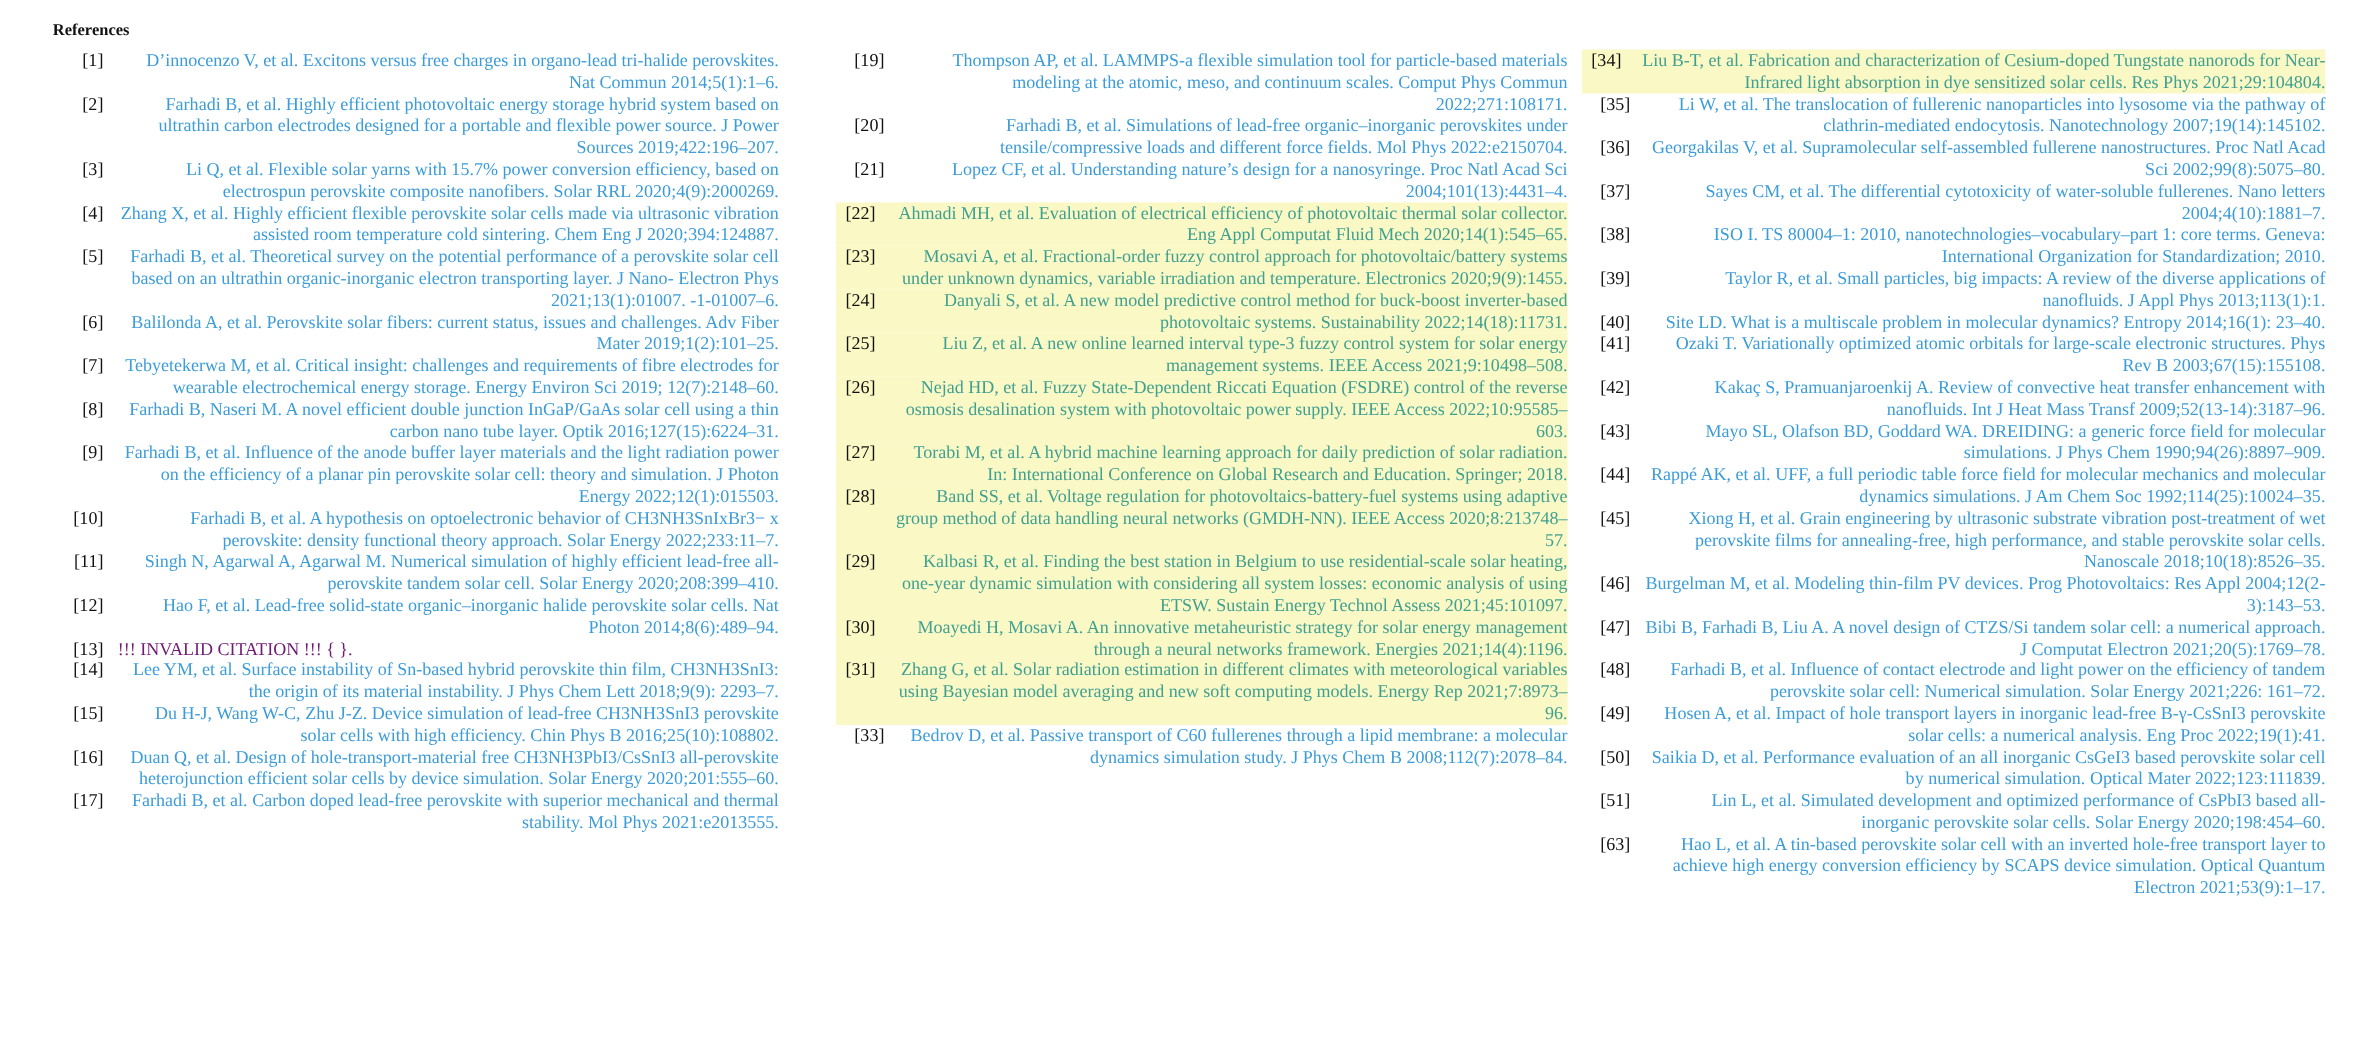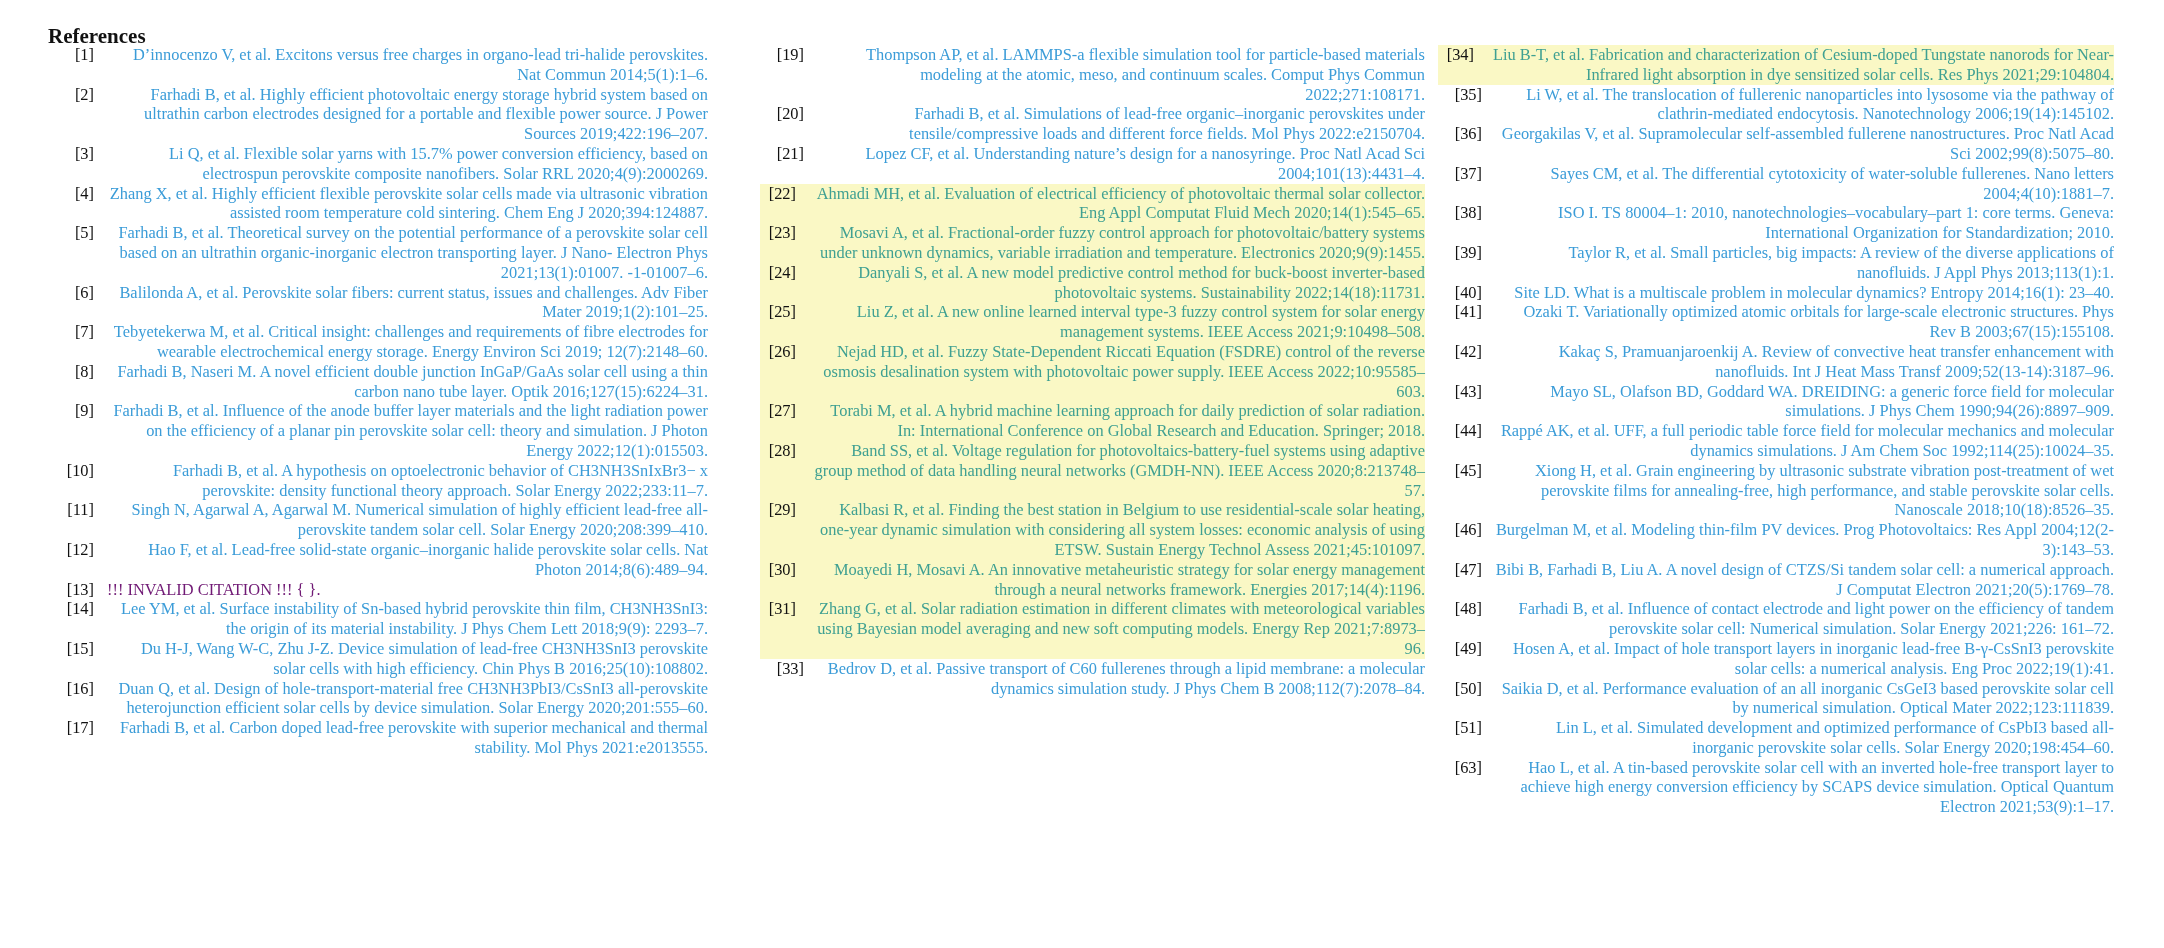--- a/index.html
+++ b/index.html
@@ -12,21 +12,21 @@
     width: 2164px;
     height: 948px;
     overflow: hidden;
     font-family: "Liberation Serif", serif;
     color: #111111;
   }
   .heading {
     position: absolute;
     left: 48px;
     top: 10px;
-    font-size: 21px;
+    font-size: 15px;
     font-weight: bold;
     color: #111111;
   }
   .col {
     position: absolute;
     top: 45px;
   }
   #col1 { left: 58px;   width: 650px; }
   #col2 { left: 768px;  width: 657px; }
   #col3 { left: 1446px; width: 668px; }
@@ -168,39 +168,39 @@
     <div class="ref hl">
       <span class="num">[28]</span>
       <span class="txt link">Band SS, et al. Voltage regulation for photovoltaics-battery-fuel systems using adaptive group method of data handling neural networks (GMDH-NN). IEEE Access 2020;8:213748–57.</span>
     </div>
     <div class="ref hl">
       <span class="num">[29]</span>
       <span class="txt link">Kalbasi R, et al. Finding the best station in Belgium to use residential-scale solar heating, one-year dynamic simulation with considering all system losses: economic analysis of using ETSW. Sustain Energy Technol Assess 2021;45:101097.</span>
     </div>
     <div class="ref hl">
       <span class="num">[30]</span>
-      <span class="txt link">Moayedi H, Mosavi A. An innovative metaheuristic strategy for solar energy management through a neural networks framework. Energies 2017;14(4):1196.</span>
+      <span class="txt link">Moayedi H, Mosavi A. An innovative metaheuristic strategy for solar energy management through a neural networks framework. Energies 2021;14(4):1196.</span>
     </div>
     <div class="ref hl">
       <span class="num">[31]</span>
       <span class="txt link">Zhang G, et al. Solar radiation estimation in different climates with meteorological variables using Bayesian model averaging and new soft computing models. Energy Rep 2021;7:8973–96.</span>
     </div>
     <div class="ref">
       <span class="num">[33]</span>
       <span class="txt link">Bedrov D, et al. Passive transport of C60 fullerenes through a lipid membrane: a molecular dynamics simulation study. J Phys Chem B 2008;112(7):2078–84.</span>
     </div>
   </div>
 <div id="col3" class="col">
     <div class="ref hl">
       <span class="num">[34]</span>
       <span class="txt link">Liu B-T, et al. Fabrication and characterization of Cesium-doped Tungstate nanorods for Near-Infrared light absorption in dye sensitized solar cells. Res Phys 2021;29:104804.</span>
     </div>
     <div class="ref">
       <span class="num">[35]</span>
-      <span class="txt link">Li W, et al. The translocation of fullerenic nanoparticles into lysosome via the pathway of clathrin-mediated endocytosis. Nanotechnology 2006;19(14):145102.</span>
+      <span class="txt link">Li W, et al. The translocation of fullerenic nanoparticles into lysosome via the pathway of clathrin-mediated endocytosis. Nanotechnology 2007;19(14):145102.</span>
     </div>
     <div class="ref">
       <span class="num">[36]</span>
       <span class="txt link">Georgakilas V, et al. Supramolecular self-assembled fullerene nanostructures. Proc Natl Acad Sci 2002;99(8):5075–80.</span>
     </div>
     <div class="ref">
       <span class="num">[37]</span>
       <span class="txt link">Sayes CM, et al. The differential cytotoxicity of water-soluble fullerenes. Nano letters 2004;4(10):1881–7.</span>
     </div>
     <div class="ref">

